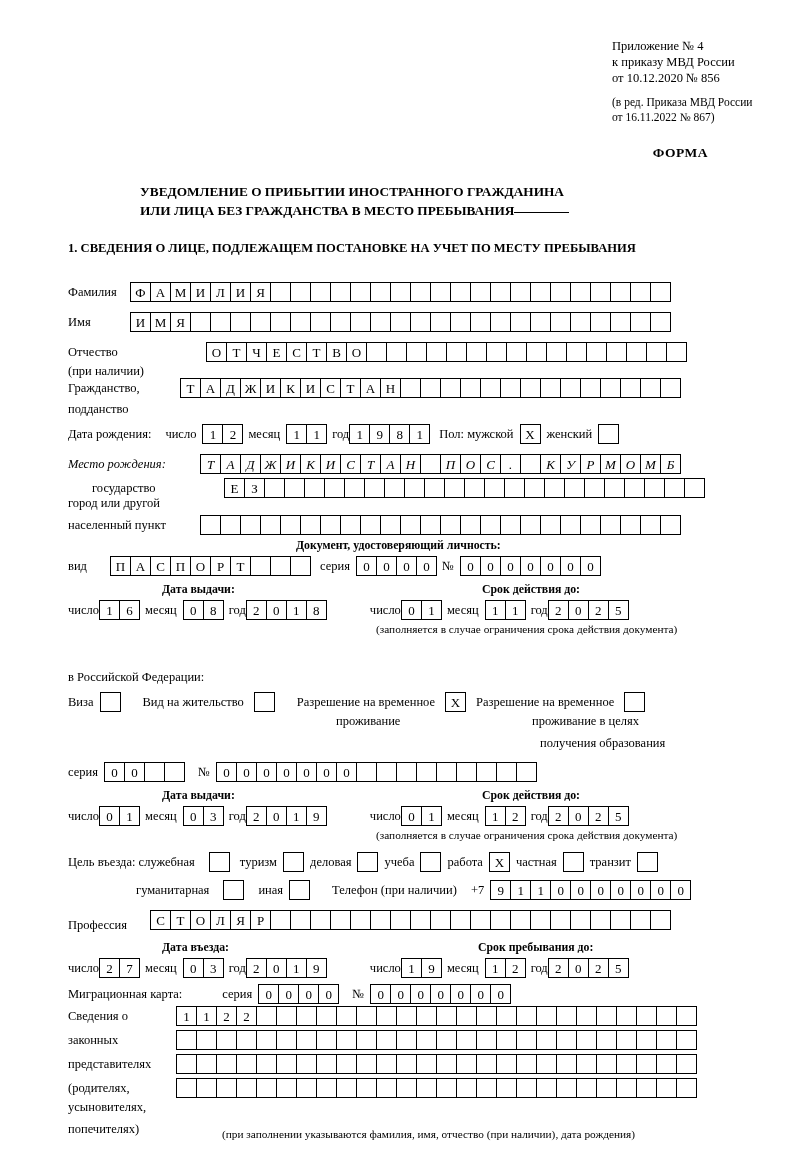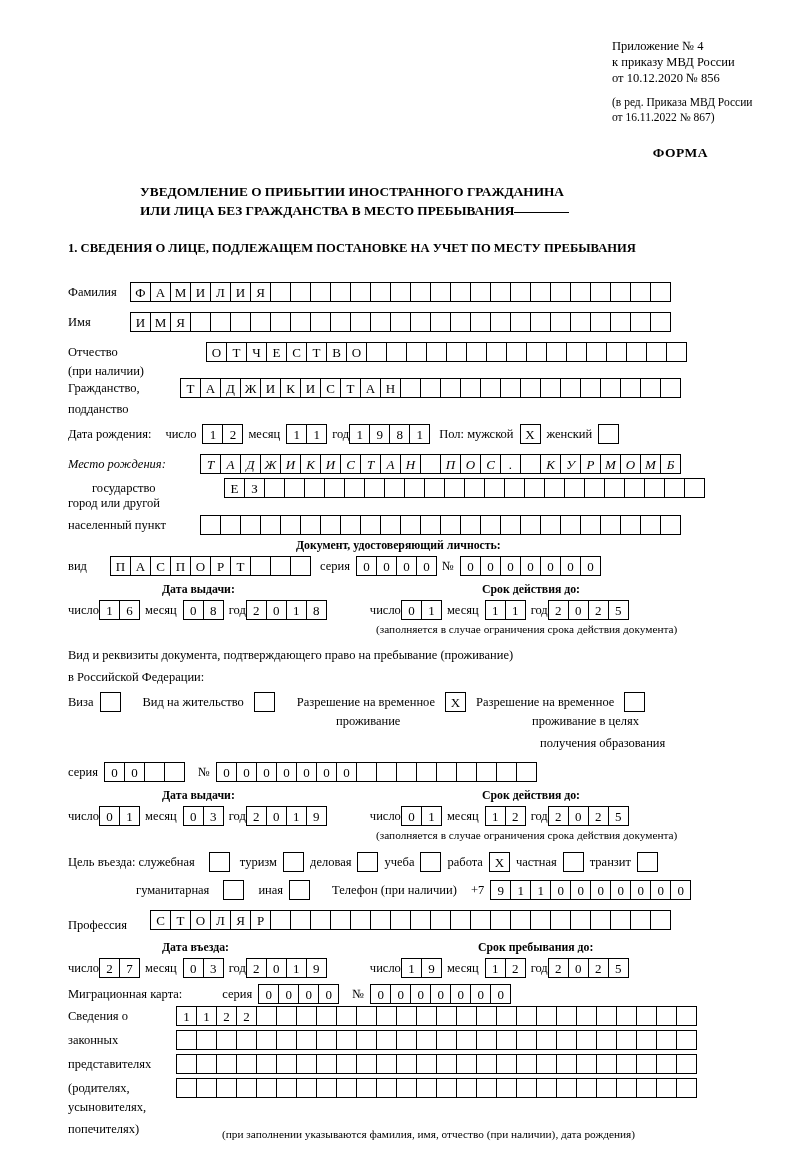--- a/index.html
+++ b/index.html
@@ -483,23 +483,20 @@
     <span class="cells">
       <span class="cell">2</span>
       <span class="cell">0</span>
       <span class="cell">2</span>
       <span class="cell">5</span>
     </span>
   </div>
 
   <div class="center-note" style="left:376px; top:623px;">(заполняется в случае ограничения срока действия документа)</div>
 
-  <div class="row" style="left:68px; top:648px;">
-    <span class="lbl">Вид и реквизиты документа, подтверждающего право на пребывание (проживание)</span>
-  </div>
   <div class="row" style="left:68px; top:670px;">
     <span class="lbl">в Российской Федерации:</span>
   </div>
 
   <div class="row" style="left:68px; top:692px;">
     <span class="lbl">Виза</span>
     <span class="sp6"></span>
     <span class="box"></span>
     <span style="width:22px;"></span>
     <span class="lbl">Вид на жительство</span>

